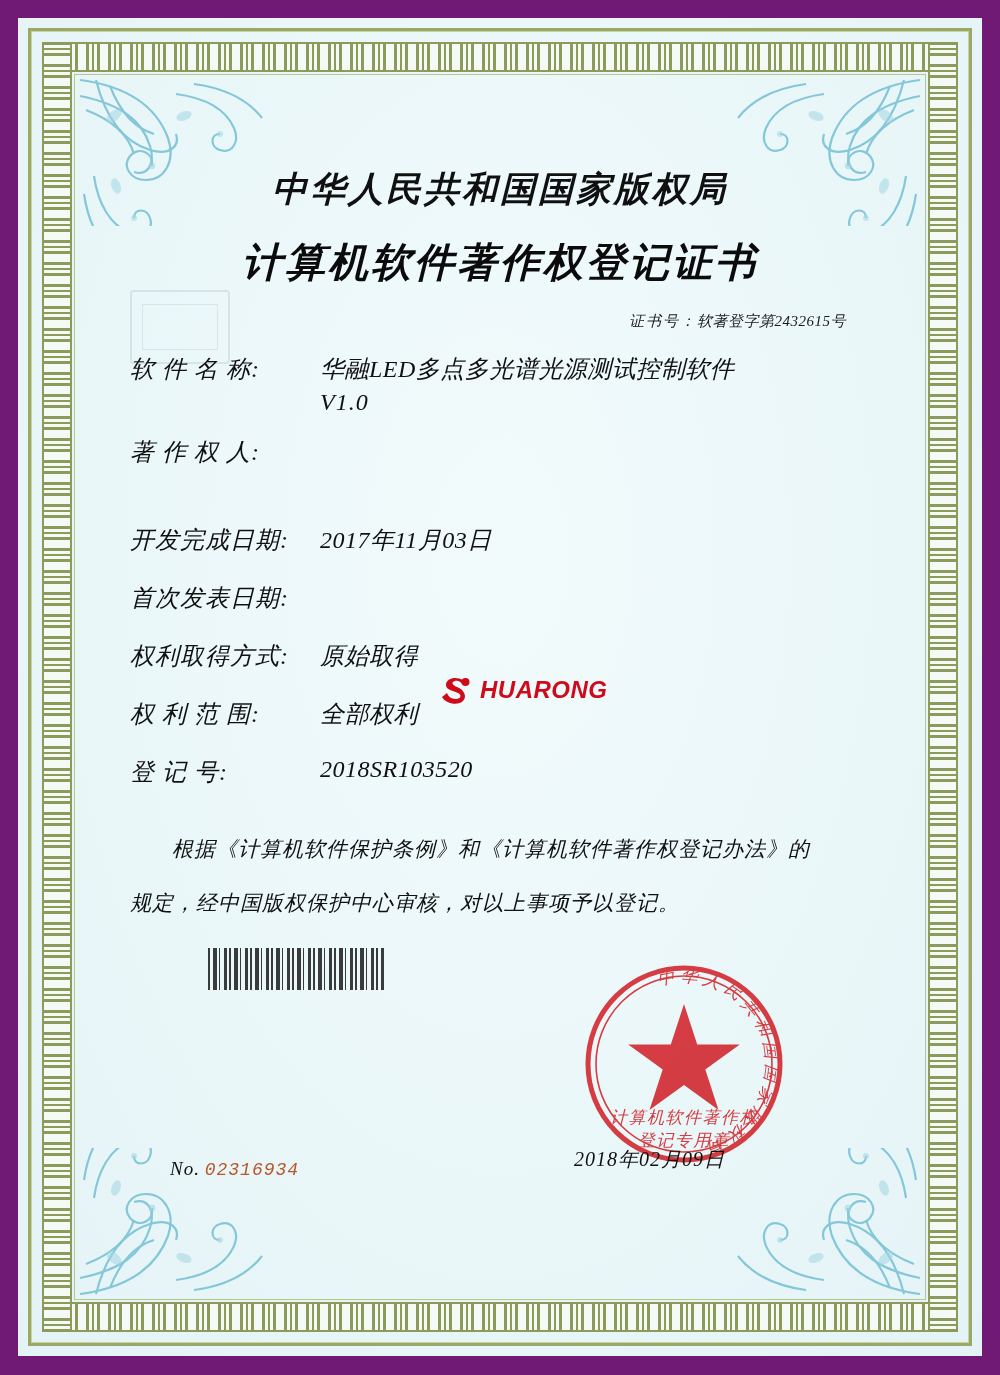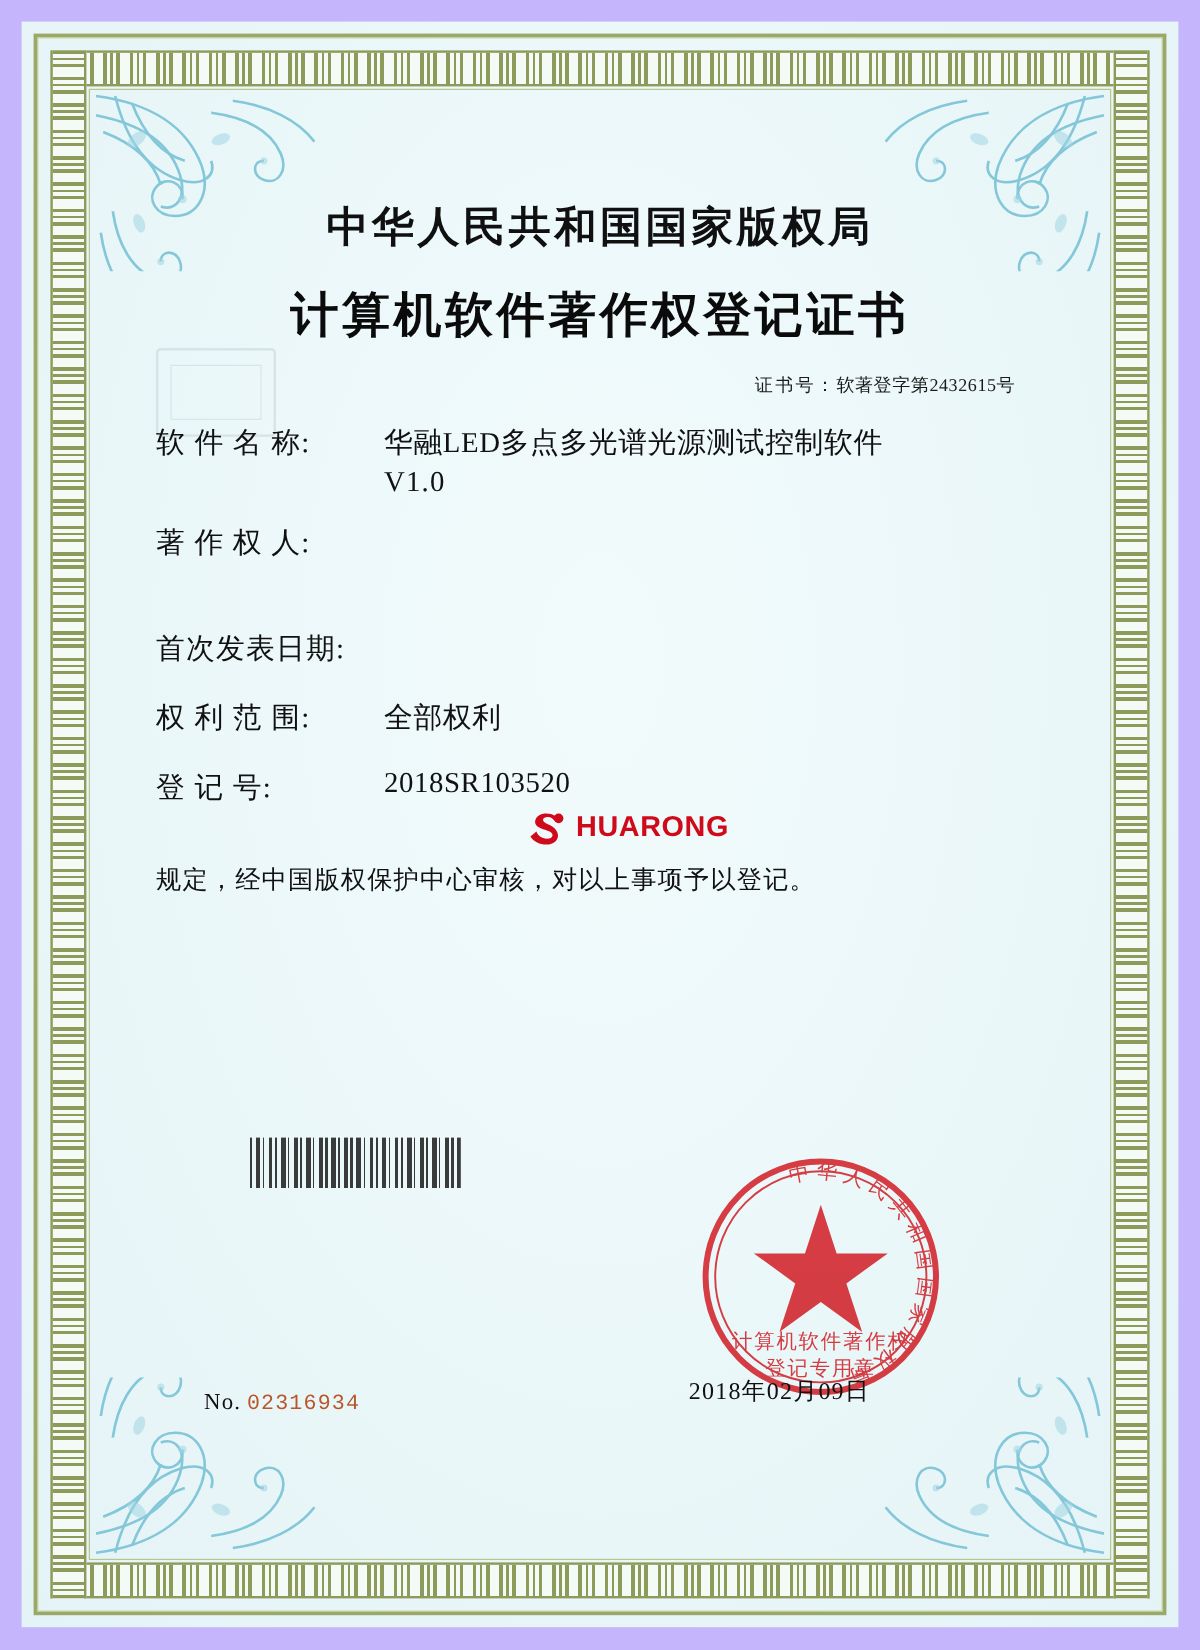--- a/index.html
+++ b/index.html
@@ -12,21 +12,22 @@
     height: 1375px;
     font-family: "Liberation Serif", serif;
     position: relative;
     overflow: hidden;
   }
 
   
   .page {
     position: absolute;
     inset: 0;
-    background: #c4b5fd;
+    background: #701a75;
+    font-style: italic;
   }
   .cert {
     position: absolute;
     left: 18px;
     top: 18px;
     width: 964px;
     height: 1338px;
     background:
       radial-gradient(ellipse at 50% 40%, #f2fbfc 0%, #eaf7f9 55%, #e4f3f6 100%);
   }
@@ -386,39 +387,48 @@
             <span class="v2">V1.0</span>
           </div>
         </div>
 
         <div class="row">
           <div class="label">著 作 权 人:</div>
         </div>
 
         <div class="gap-big"></div>
 
+        <div class="row">
+          <div class="label">开发完成日期:</div>
+          <div class="value">2017年11月03日</div>
+        </div>
 
         <div class="row">
           <div class="label">首次发表日期:</div>
         </div>
 
+        <div class="row">
+          <div class="label">权利取得方式:</div>
+          <div class="value">原始取得</div>
+        </div>
 
         <div class="row">
           <div class="label">权 利 范 围:</div>
           <div class="value">全部权利</div>
         </div>
 
         <div class="row">
           <div class="label">登 记 号:</div>
           <div class="value">2018SR103520</div>
         </div>
 
       </div>
 
       <div class="statement">
+        <span class="l1">根据《计算机软件保护条例》和《计算机软件著作权登记办法》的</span>
         <span class="l2">规定，经中国版权保护中心审核，对以上事项予以登记。</span>
       </div>
 
     </div>
 
     <div class="logo">
       <span class="mark">
         <svg viewBox="0 0 34 34" xmlns="http://www.w3.org/2000/svg">
           <path d="M25 7 C 18 3, 9 5, 8 11 C 7 17, 16 18, 20 20 C 24 22, 23 26, 18 26 C 13 26, 10 23, 9 20 L 4 24 C 8 31, 20 33, 25 28 C 30 23, 25 16, 19 14 C 14 12, 13 9, 17 8 C 20 7, 23 9, 24 11 Z" fill="#cf0a1b"></path>
           <circle cx="27.5" cy="9" r="4" fill="#cf0a1b"></circle>

